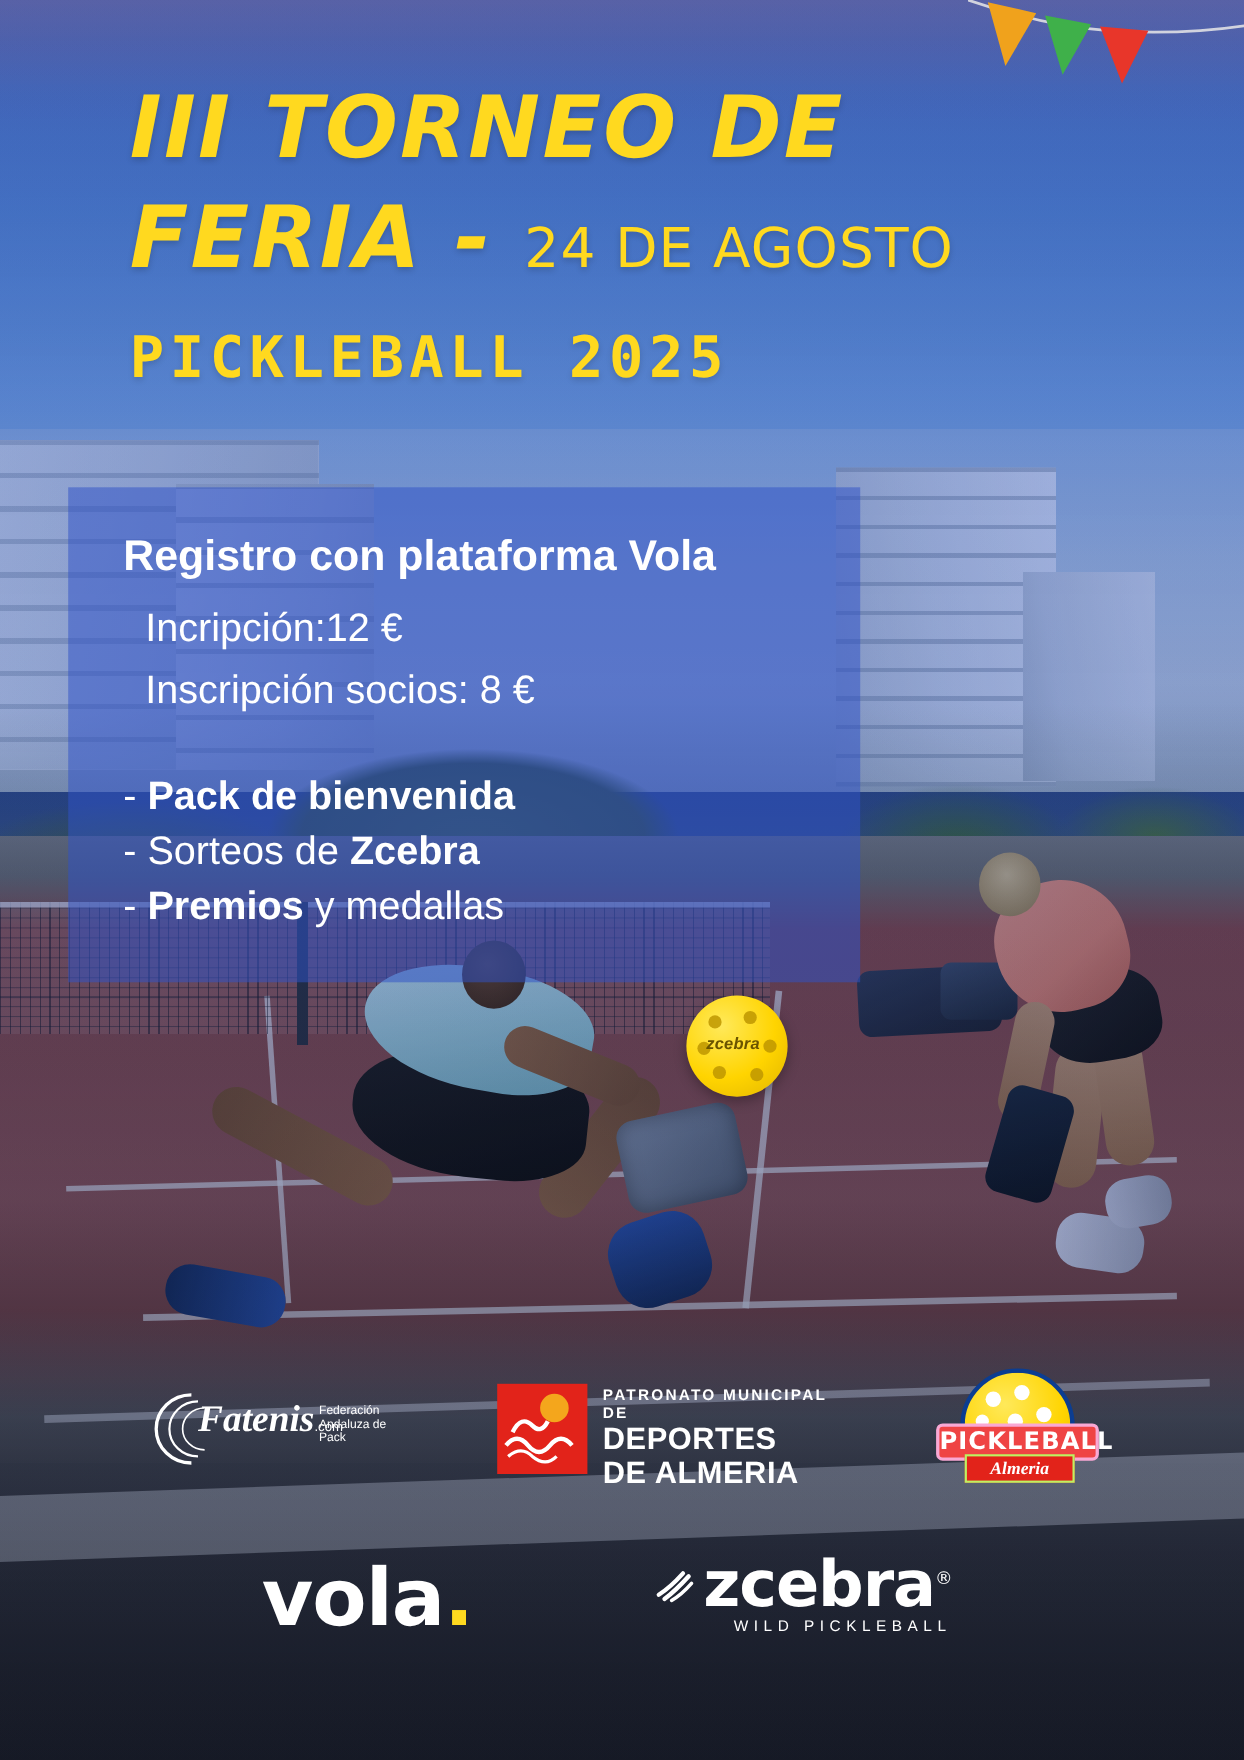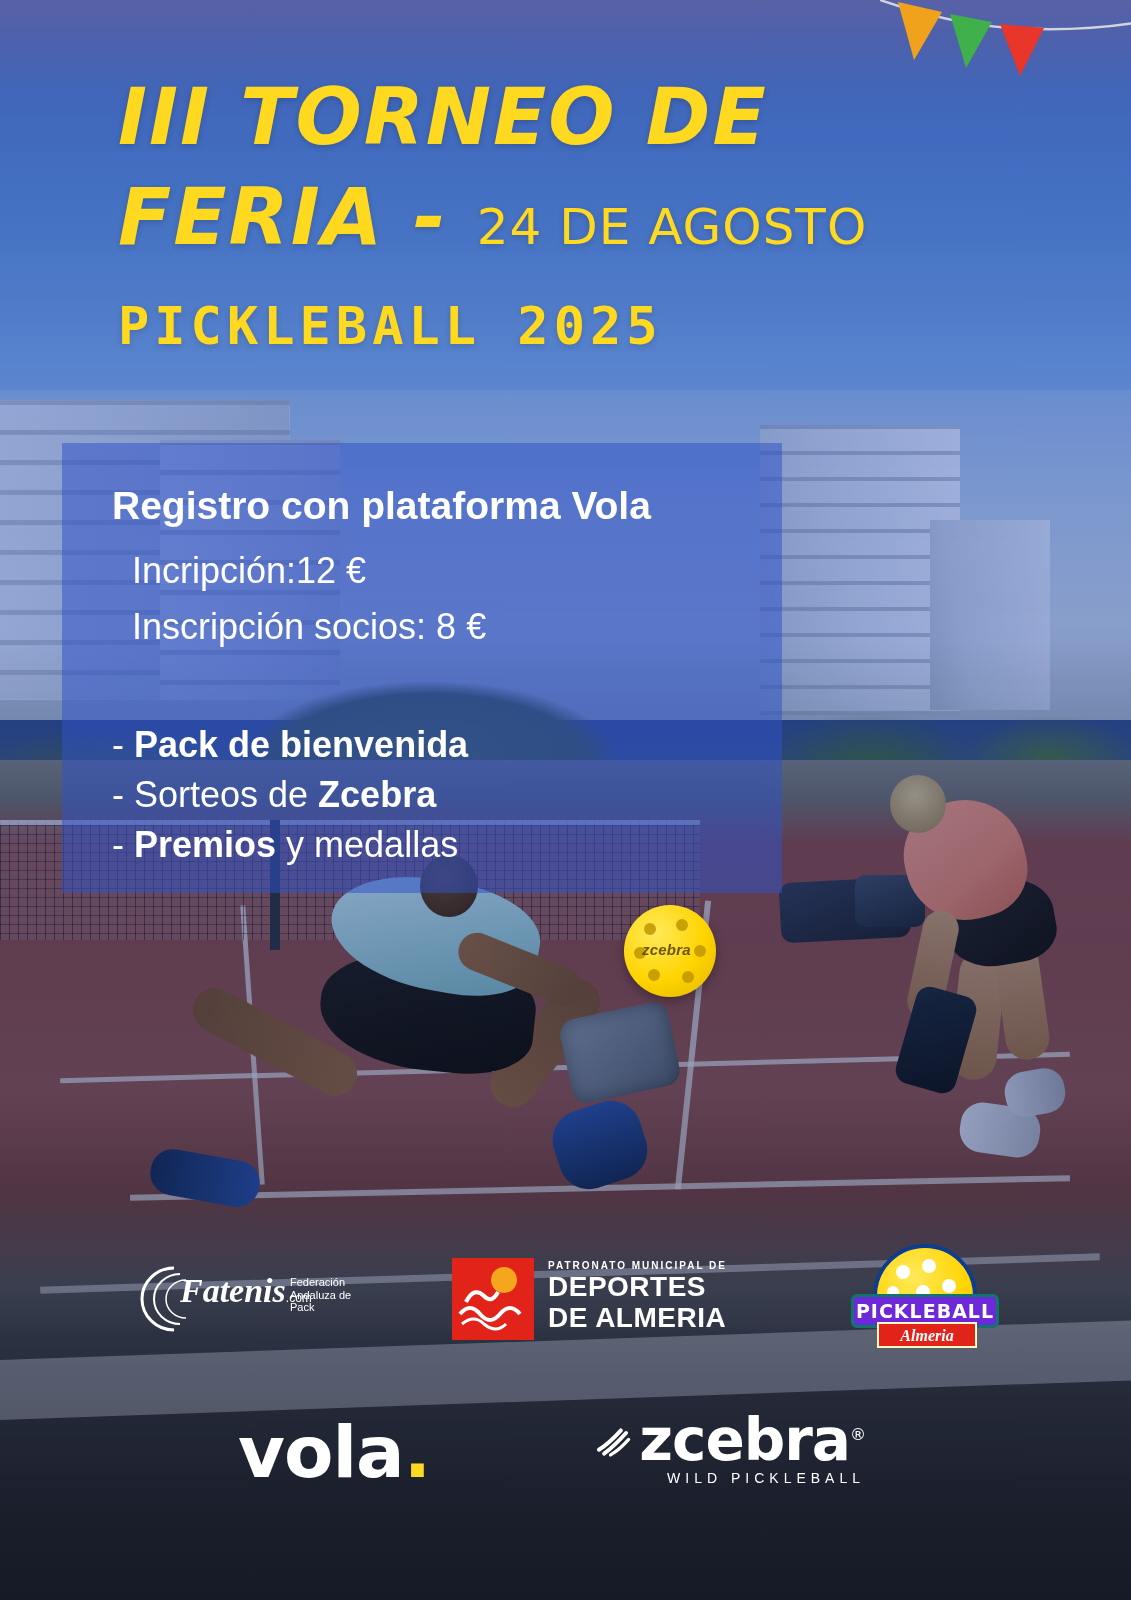--- a/index.html
+++ b/index.html
@@ -216,57 +216,57 @@
   .info-inner { padding: 42px 0 0 50px; }
   .info-heading {
     font-family: "Liberation Sans", sans-serif;
     font-weight: 700; font-size: 39px; color:#fff; line-height:1.1;
   }
   .info-price {
     font-family: "Liberation Sans", sans-serif;
     font-weight: 400; font-size: 36px; color:#fff; margin-top: 22px; margin-left: 20px;
   }
   .info-price2 { margin-top: 14px; }
-  .bullets { margin-top: 76px; }
+  .bullets { margin-top: 54px; }
   .bullet {
     font-family: "Liberation Sans", sans-serif;
     font-size: 36px; color:#fff; margin-bottom: 8px; font-weight: 400;
   }
   .bullet b { font-weight: 700; }
 
   
   .logos-row1 { position: absolute; left: 0; top: 1240px; width: 911px; height: 130px; }
 
   .logo-fatenis { position: absolute; left: 130px; top: 18px; width: 240px; height: 86px; color:#fff; }
   .fatenis-name { font-family: "Liberation Serif", serif; font-style: italic; font-weight: 700; font-size: 34px; color:#fff; }
   .fatenis-com { font-family: "Liberation Sans", sans-serif; font-size: 12px; color:#fff; }
   .fatenis-sub { font-family: "Liberation Sans", sans-serif; font-size: 11px; line-height: 1.15; color:#fff; }
 
   .logo-patronato { position: absolute; left: 452px; top: 10px; width: 300px; height: 100px; }
   .patronato-box { position:absolute; left:0; top:8px; width: 82px; height: 82px; background:#e2231a; }
   .patronato-txt { position:absolute; left: 96px; top: 10px; color:#fff; }
-  .pat-small { font-family: "Liberation Sans", sans-serif; font-size: 10px; letter-spacing: 2px; font-weight: 700; }
+  .pat-small { font-family: "Liberation Sans", sans-serif; font-size: 14px; letter-spacing: 2px; font-weight: 700; }
   .pat-big { font-family: "Liberation Sans", sans-serif; font-size: 28px; font-weight: 700; line-height: 1.12; letter-spacing: .5px; }
 
   .logo-pickle { position: absolute; left: 855px; top: 0px; width: 140px; height: 120px; }
   .pickle-ball-circle {
     position:absolute; left: 18px; top: 4px; width: 104px; height: 104px; border-radius: 50%;
     background: radial-gradient(circle at 38% 30%, #ffe95a, #ffd400 60%, #e6b800 100%);
     border: 4px solid #0b3d91;
   }
   .pickle-band {
     position:absolute; left: -4px; top: 54px; width: 148px; height: 34px;
-    background: #6d28d9; border: 3px solid #0f766e; border-radius: 6px;
-    color:#fff; font-family:"DejaVu Sans", sans-serif; font-weight: 800; font-size: 19px;
+    background: #ef4444; border: 3px solid #f9a8d4; border-radius: 6px;
+    color:#fff; font-family:"DejaVu Sans", sans-serif; font-weight: 800; font-size: 22px;
     letter-spacing: 1px; text-align:center; line-height: 28px;
   }
   .pickle-ribbon {
     position:absolute; left: 22px; top: 82px; width: 100px; height: 26px; background:#e2231a;
     color:#fff; font-family:"Liberation Serif", serif; font-style: italic; font-weight:700;
-    font-size: 16px; text-align:center; line-height: 24px; border: 2px solid #fef9c3;
+    font-size: 16px; text-align:center; line-height: 24px; border: 2px solid #bef264;
   }
 
   
   .logos-row2 { position: absolute; left: 0; top: 1400px; width: 1131px; height: 120px; }
   .logo-vola {
     position:absolute; left: 238px; top: 10px;
     font-family: "DejaVu Sans", sans-serif; font-weight: 700; font-size: 72px; color:#fff; letter-spacing:-1px;
   }
   .logo-vola .dot { color:#ffd91f; }
   .logo-zcebra { position:absolute; left: 595px; top: 6px; width: 270px; height: 80px; color:#fff; }

